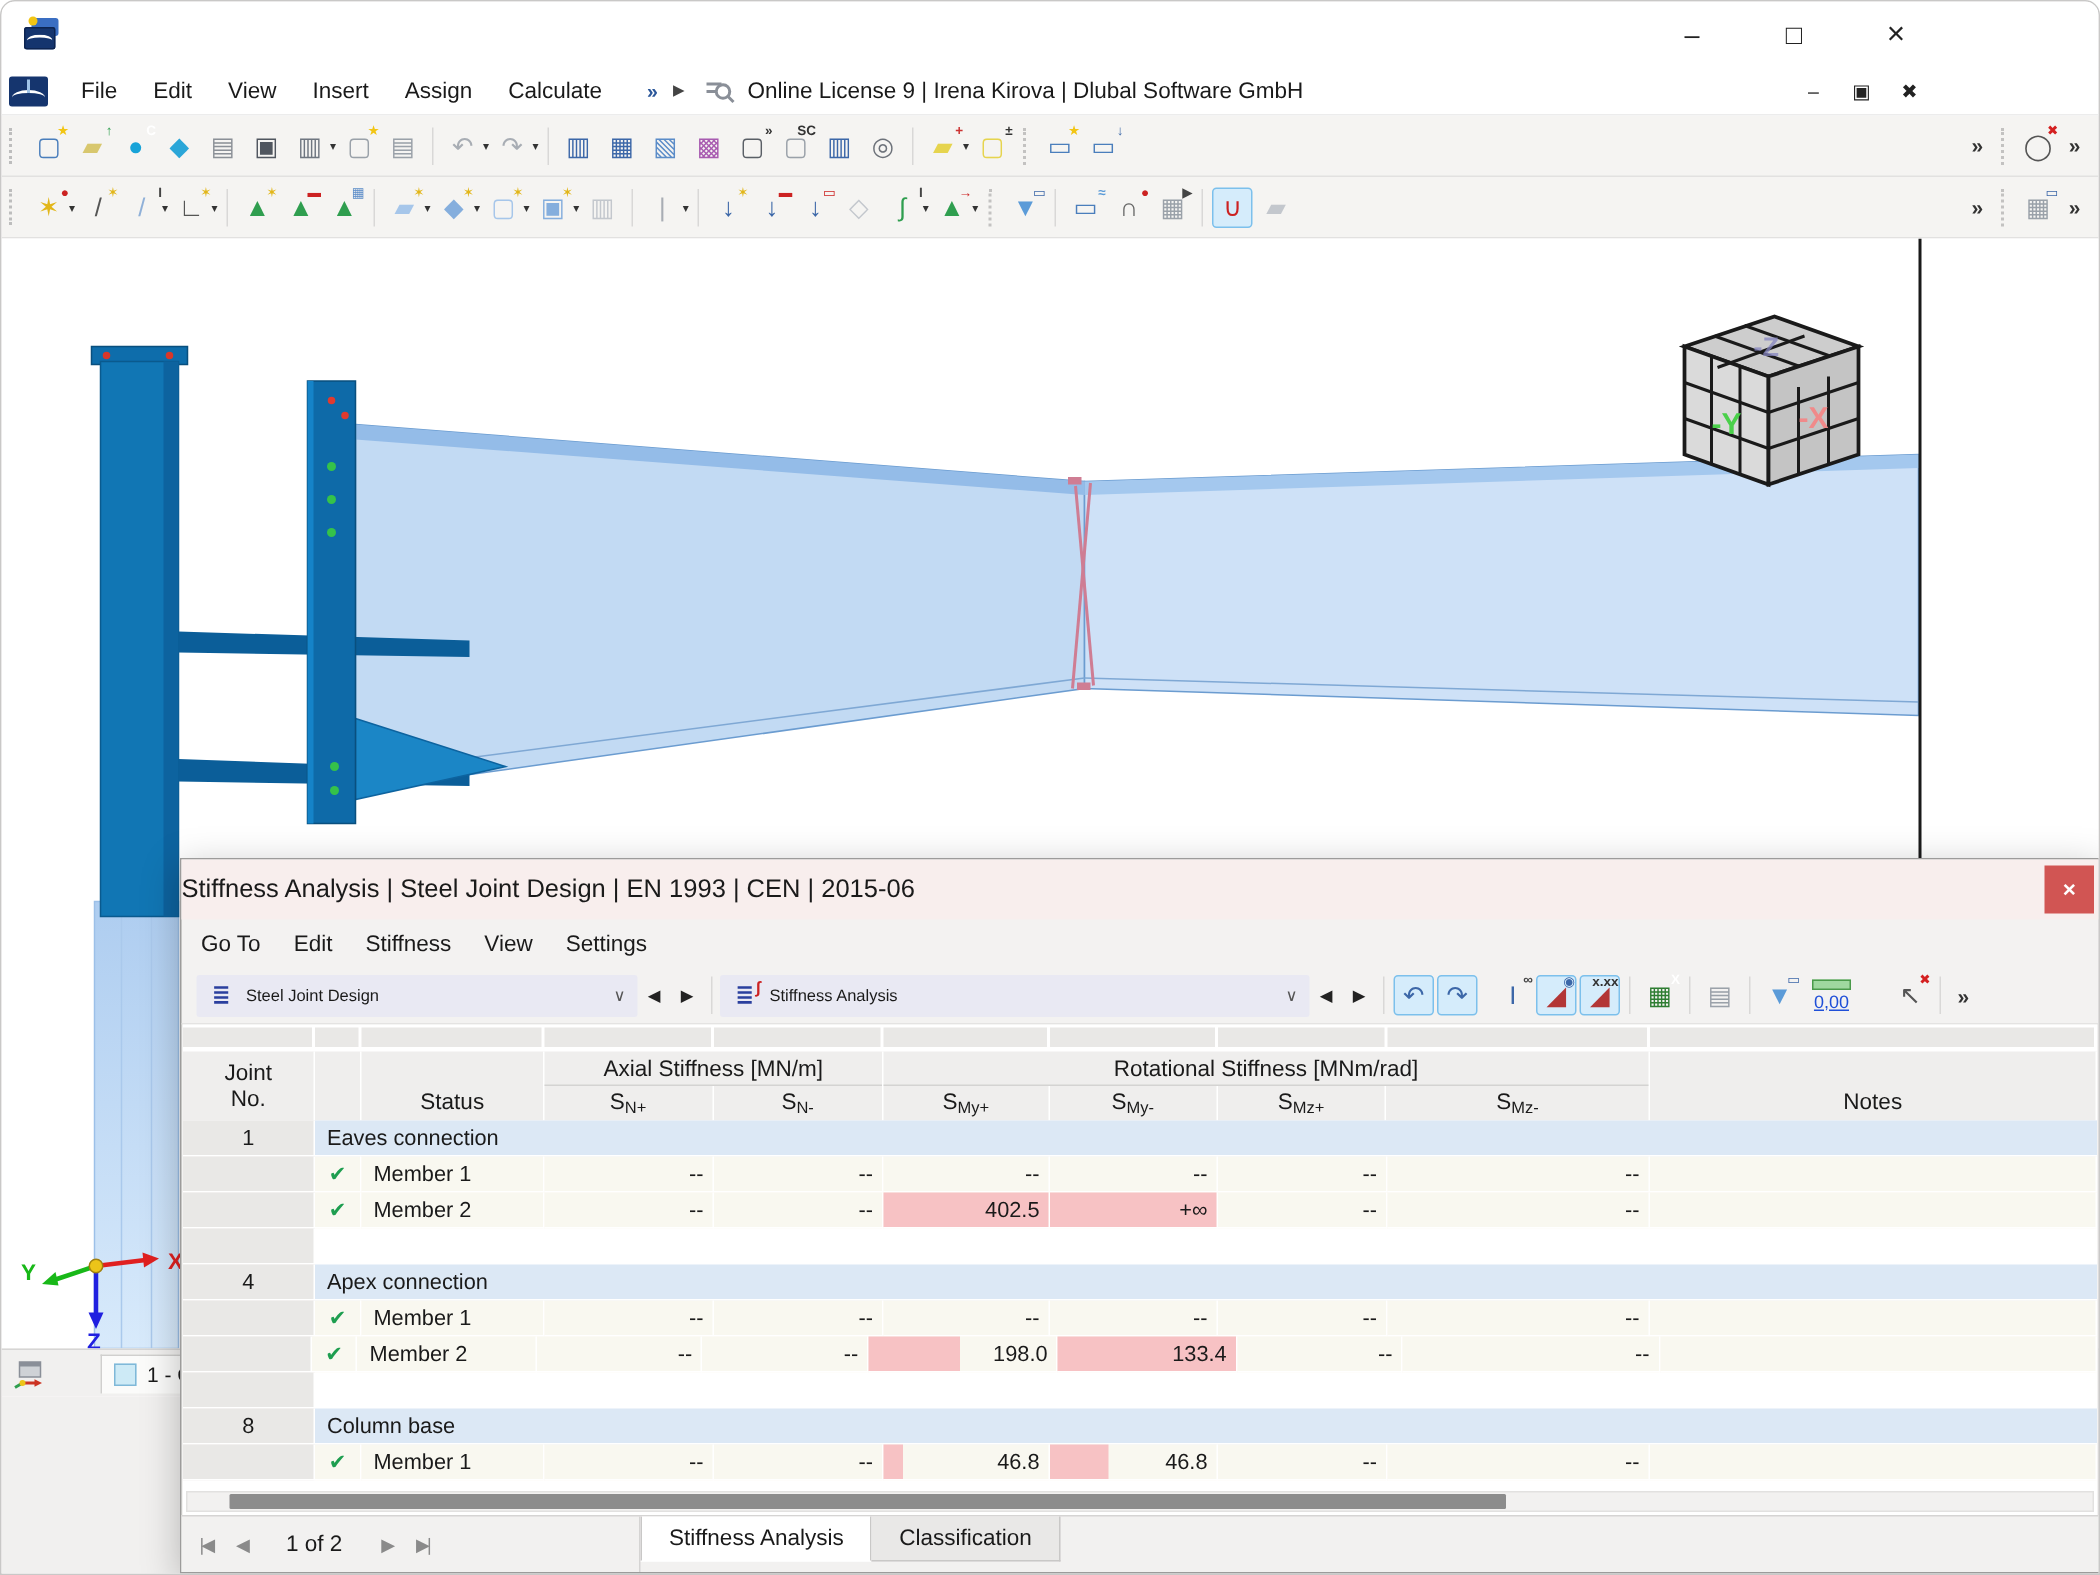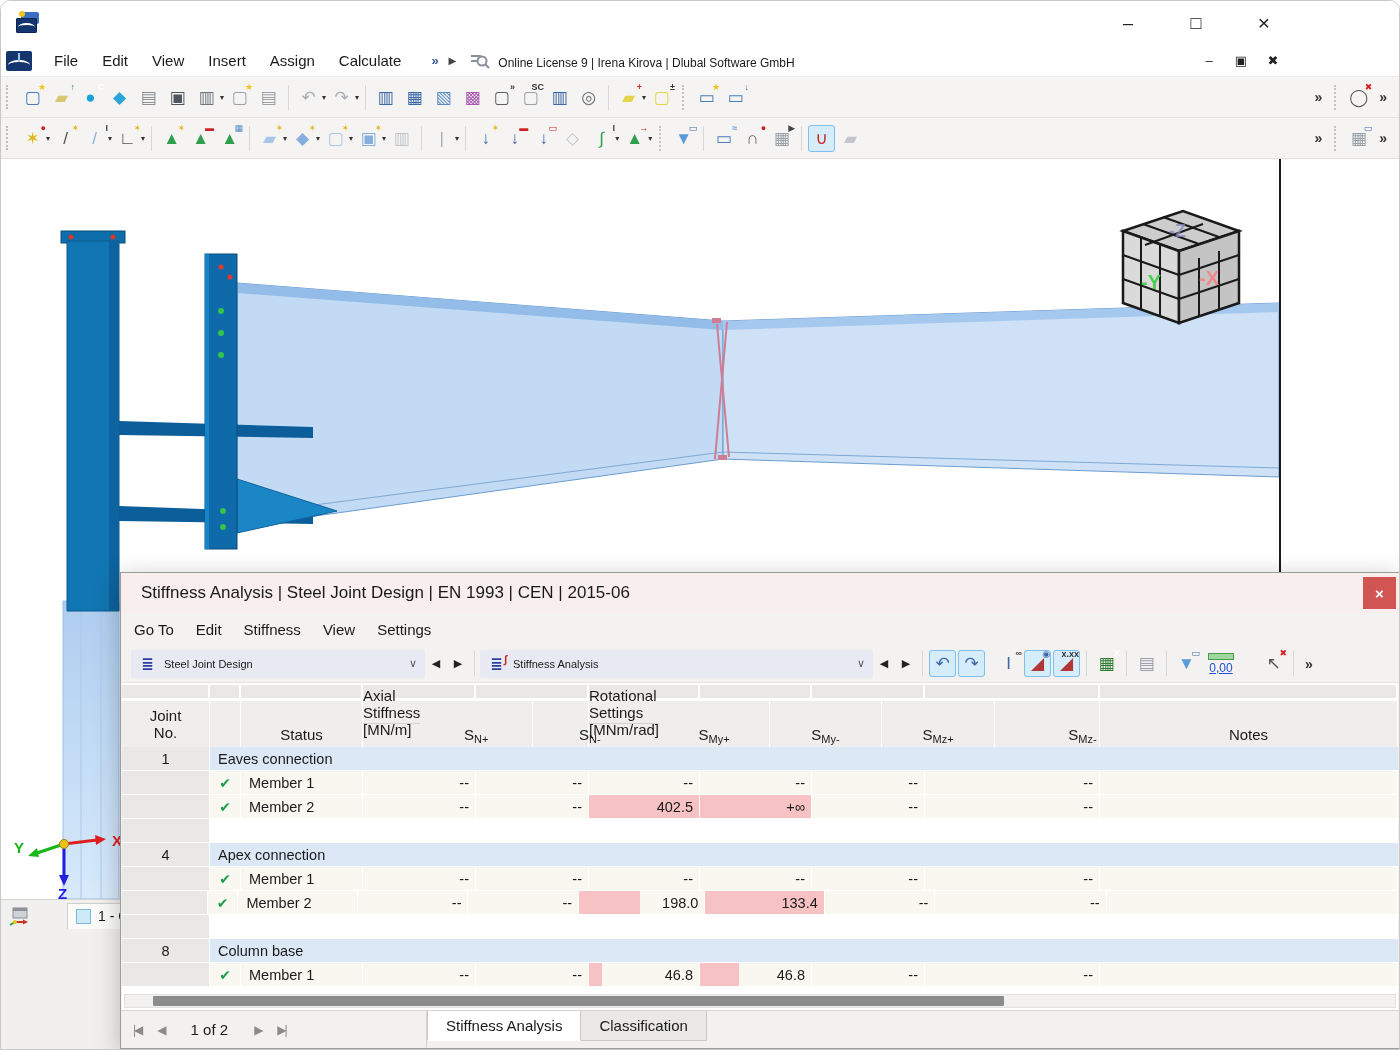--- a/index.html
+++ b/index.html
@@ -24,21 +24,21 @@
   .menubar { height:32px; background:#fff; display:flex; align-items:center; position:relative; border-bottom:1px solid #ececec; }
   .flagicon { width:26px; height:20px; margin-left:5px; background:#15356e; border-radius:2px; position:relative; overflow:hidden; }
   .flagicon .br { position:absolute; left:2px; top:9px; width:22px; height:10px; border-top:2px solid #fff; border-radius:60%; }
   .flagicon .mast { position:absolute; left:12px; top:2px; width:2px; height:9px; background:#9fc4e8; }
   .menu-items { display:flex; margin-left:10px; }
   .menu-item { padding:5px 12px; font-size:15px; }
   .mb-ov { color:#2b579a; font-weight:bold; font-size:13px; margin-left:18px; }
   .mb-run { color:#444; font-size:10px; margin-left:10px; }
   .searchbox { margin-left:10px; width:352px; height:26px; background:#eef0f8; border:none; border-radius:2px;
     font-size:14.5px; color:#6a6f7a; padding:0 10px; outline:none; font-family:inherit; }
-  .lic { display:flex; align-items:flex-end; gap:8px; margin-left:14px; font-size:12px; }
+  .lic { display:flex; align-items:flex-start; gap:8px; margin-left:14px; font-size:15px; }
   .mdi { position:absolute; right:118px; display:flex; gap:16px; font-size:13px; color:#222; }
   .mdi span { width:16px; text-align:center; }
 
   
   .toolbar { height:41px; background:#f5f4f2; border-bottom:1px solid #e2e1e0; display:flex; align-items:center; padding-right:6px; }
   .drag { width:5px; height:24px; border-left:2px dotted #bdbdbd; margin:0 7px 0 5px; }
   .tbtn { width:27px; height:27px; border-radius:3px; position:relative; display:flex; align-items:center; justify-content:center; margin:0 1px; }
   .tbtn .g { font-size:17px; line-height:1; }
   .tbtn .o { position:absolute; right:0px; top:-1px; font-size:9px; font-weight:bold; line-height:1; }
   .tbtn.active { background:#d5ecfb; border:1px solid #7cc0ec; }
@@ -54,21 +54,21 @@
     display:flex; align-items:center; }
   .vtab { margin-left:36px; width:150px; height:26px; background:#fbfbfa; border:1px solid #d0cfce; border-bottom:none;
     display:flex; align-items:center; gap:7px; padding-left:8px; font-size:14px; overflow:hidden; white-space:nowrap; }
   .vtab .sw { width:15px; height:15px; background:#cdeaf6; border:1px solid #7fb8d8; flex:none; }
   .belowbar { position:absolute; left:0; top:930px; width:1400px; height:120px; background:#f1f0ef; }
 
   
   .dlg { position:absolute; left:119px; top:571px; width:1280px; height:477px; background:#f3f2f1;
     border:1px solid #9c9b9a; box-shadow:0 6px 24px rgba(0,0,0,.25); z-index:10; display:flex; flex-direction:column; }
   .dlg-title { height:40px; background:#f8eeed; position:relative; display:flex; align-items:center; flex:none; }
-  .dlg-title .t { font-size:17px; margin-left:20px; }
+  .dlg-title .t { font-size:17px; margin-left:0; }
   .dlg-close { position:absolute; right:3px; top:4px; width:33px; height:32px; background:#d15553; color:#fff;
     display:flex; align-items:center; justify-content:center; font-size:15px; font-weight:bold; }
   .dlg-menu { height:32px; display:flex; align-items:center; padding-left:2px; flex:none; }
   .dlg-menu span { font-size:15px; padding:5px 11px; }
   .dlg-toolbar { height:38px; display:flex; align-items:center; padding:0 6px 0 10px; border-bottom:1px solid #e4e3e2; flex:none; }
   .dcombo { height:28px; background:#e9e9f3; border-radius:2px; display:flex; align-items:center; padding:0 8px; gap:8px; }
   .dcombo .ci { width:17px; height:17px; position:relative; font-weight:bold; color:#2a3f9e; font-size:15px; line-height:17px; text-align:center; }
   .dcombo .ci .r { position:absolute; right:-2px; top:-4px; color:#cc2222; font-size:11px; }
   .dcombo .lbl { font-size:11px; }
   .dcombo .vee { margin-left:auto; color:#555; font-size:11px; }
@@ -80,21 +80,21 @@
   
   .dlg-body { flex:1; background:#fff; margin:0 1px; display:flex; flex-direction:column; overflow:hidden; }
   .strip { height:13px; display:flex; margin-top:2px; }
   .strip div { background:#e9e8e6; height:13px; margin-right:2px; }
   .hdr { display:flex; height:46px; background:#efeeed; margin-top:3px; font-size:15px; }
   .hdr > div, .hgrp { border-right:1px solid #fff; }
   .hc { display:flex; align-items:flex-end; justify-content:center; padding-bottom:4px; }
   .hcol-joint { width:88px; flex-direction:column; align-items:center; justify-content:center; padding-bottom:0; }
   .hcol-icon { width:31px; }
   .hcol-status { width:122px; }
-  .hgrp { display:flex; flex-direction:row; }
+  .hgrp { display:flex; flex-direction:column; }
   .hgrp-t { height:23px; display:flex; align-items:center; justify-content:center; border-bottom:1px solid #d4d3d2; }
   .hgrp-b { flex:1; display:flex; }
   .hsub { display:flex; align-items:flex-end; justify-content:center; padding-bottom:4px; border-right:1px solid #fff; }
   .hsub:last-child { border-right:none; }
   .subx { font-size:11px; position:relative; top:2px; }
   .hcol-notes { width:298px;text-align:right; }
   .trow { display:flex; height:24px; font-size:14.5px; }
   .cell { border-right:1px solid #fff; border-bottom:1px solid #fff; background:#f9f8f0; display:flex; align-items:center; position:relative; }
   .cnum { width:88px; background:#e9e8e6; justify-content:center; }
   .cicon { width:31px; justify-content:center; color:#1e9e50; font-size:14px; }
@@ -595,21 +595,21 @@
                 <span>S</span>
                 <span class="subx">N+</span>
               </div>
             <div class="hsub" style="width:113px">
                 <span>S</span>
                 <span class="subx">N-</span>
               </div>
           </div>
         </div>
         <div class="hgrp" style="width:511px">
-          <div class="hgrp-t">Rotational Settings [MNm/rad]</div>
+          <div class="hgrp-t">Rotational Stiffness [MNm/rad]</div>
           <div class="hgrp-b">
             <div class="hsub" style="width:111px">
                 <span>S</span>
                 <span class="subx">My+</span>
               </div>
             <div class="hsub" style="width:112px">
                 <span>S</span>
                 <span class="subx">My-</span>
               </div>
             <div class="hsub" style="width:113px">

